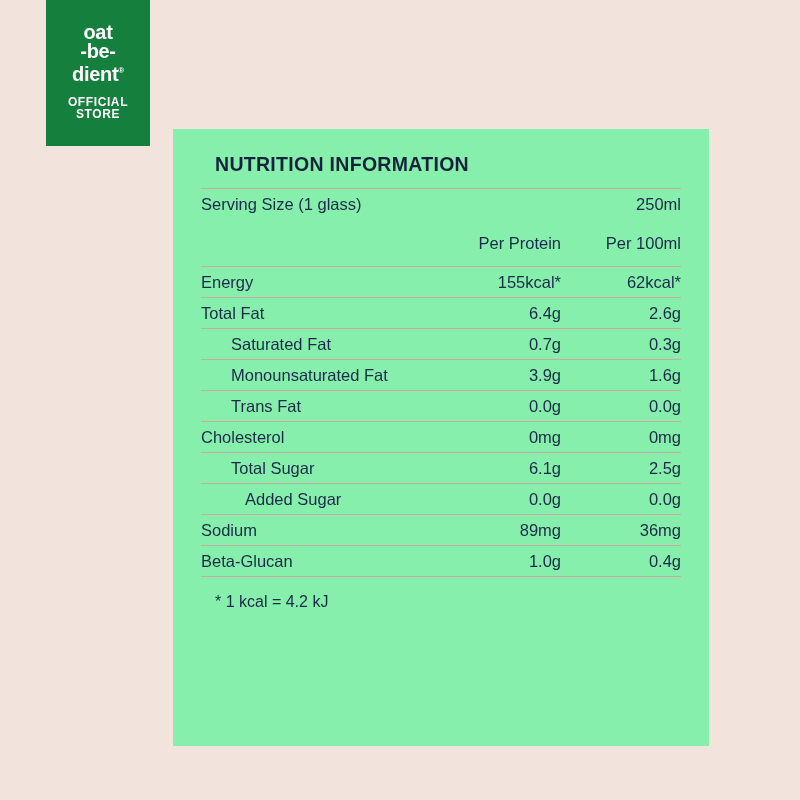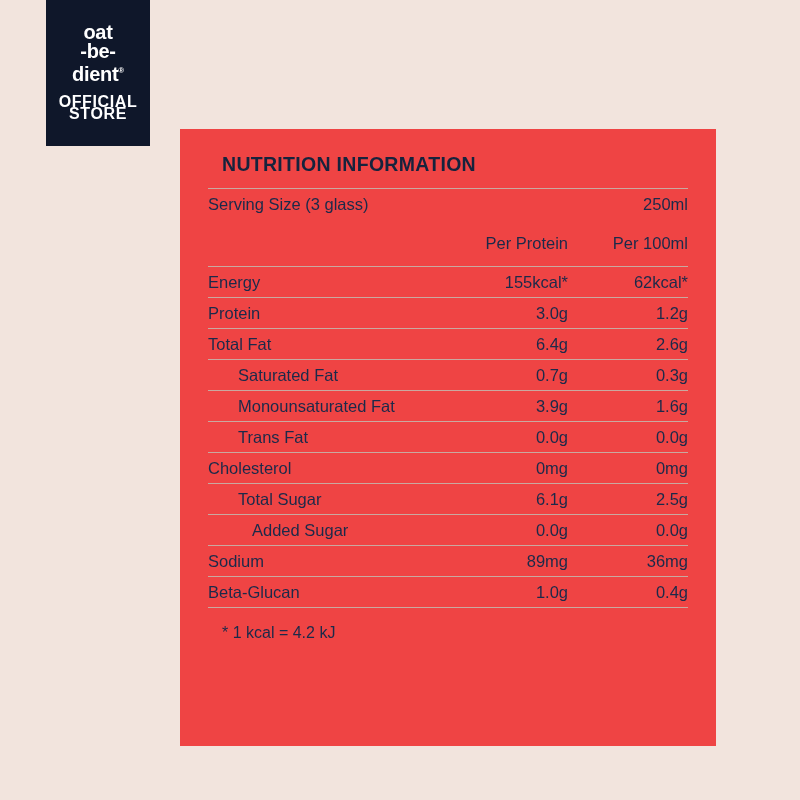--- a/index.html
+++ b/index.html
@@ -15,21 +15,21 @@
     position: relative;
   }
 
   
   .brand-badge {
     position: absolute;
     left: 46px;
     top: 0;
     width: 104px;
     height: 146px;
-    background: #0f172a;
+    background: #15803d;
     color: #ffffff;
     display: flex;
     flex-direction: column;
     align-items: center;
     justify-content: flex-start;
     padding-top: 23px;
     box-sizing: border-box;
   }
   .brand-badge .logo-line {
     font-weight: bold;
@@ -42,35 +42,35 @@
   .brand-badge .logo-line.l3 {
     font-size: 20px;
   }
   .brand-badge .reg {
     font-size: 8px;
     vertical-align: super;
     font-weight: bold;
   }
   .brand-badge .official {
     margin-top: 12px;
-    font-size: 16px;
+    font-size: 12px;
     font-weight: bold;
     letter-spacing: 0.6px;
     line-height: 12px;
     text-align: center;
   }
 
   
   .nutrition-panel {
     position: absolute;
-    left: 180px;
+    left: 173px;
     top: 129px;
     width: 536px;
     height: 617px;
-    background: #ef4444;
+    background: #86efac;
     box-sizing: border-box;
     padding: 22px 28px 0 28px;
     color: #1b2a4a;
   }
   .panel-title {
     font-size: 19.5px;
     font-weight: bold;
     letter-spacing: 0.3px;
     margin: 2px 0 12px 14px;
     color: #16233d;
@@ -138,40 +138,35 @@
     <div>STORE</div>
   </div>
 </div>
 
 <div class="nutrition-panel">
   <div class="panel-title">NUTRITION INFORMATION</div>
 
   <table class="nutri">
     <tbody>
       <tr>
-        <td class="label">Serving Size (3 glass)</td>
+        <td class="label">Serving Size (1 glass)</td>
         <td class="col-a"></td>
         <td class="col-b">250ml</td>
       </tr>
 
       <tr class="header-row">
         <td class="label"></td>
         <td class="col-a">Per Protein</td>
         <td class="col-b">Per 100ml</td>
       </tr>
 
       <tr>
         <td class="label">Energy</td>
         <td class="col-a">155kcal*</td>
         <td class="col-b">62kcal*</td>
-      </tr>
-      <tr>
-        <td class="label">Protein</td>
-        <td class="col-a">3.0g</td>
-        <td class="col-b">1.2g</td>
       </tr>
       <tr>
         <td class="label">Total Fat</td>
         <td class="col-a">6.4g</td>
         <td class="col-b">2.6g</td>
       </tr>
       <tr>
         <td class="label indent1">Saturated Fat</td>
         <td class="col-a">0.7g</td>
         <td class="col-b">0.3g</td>

